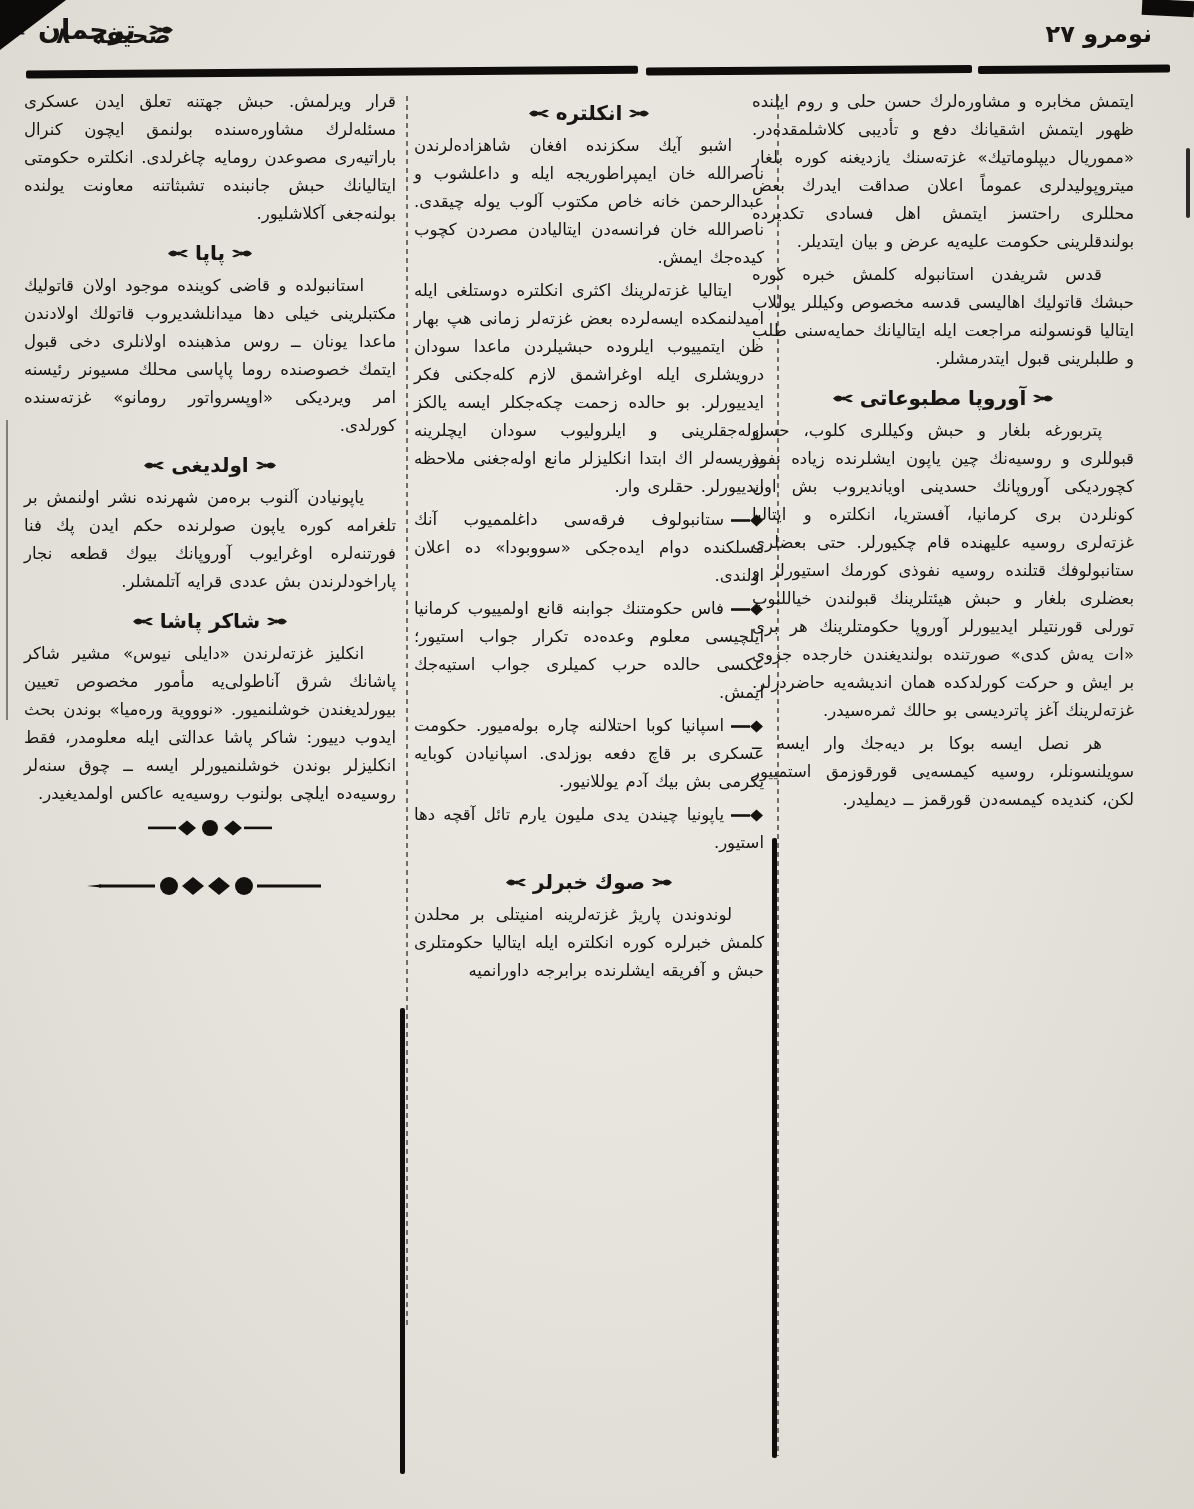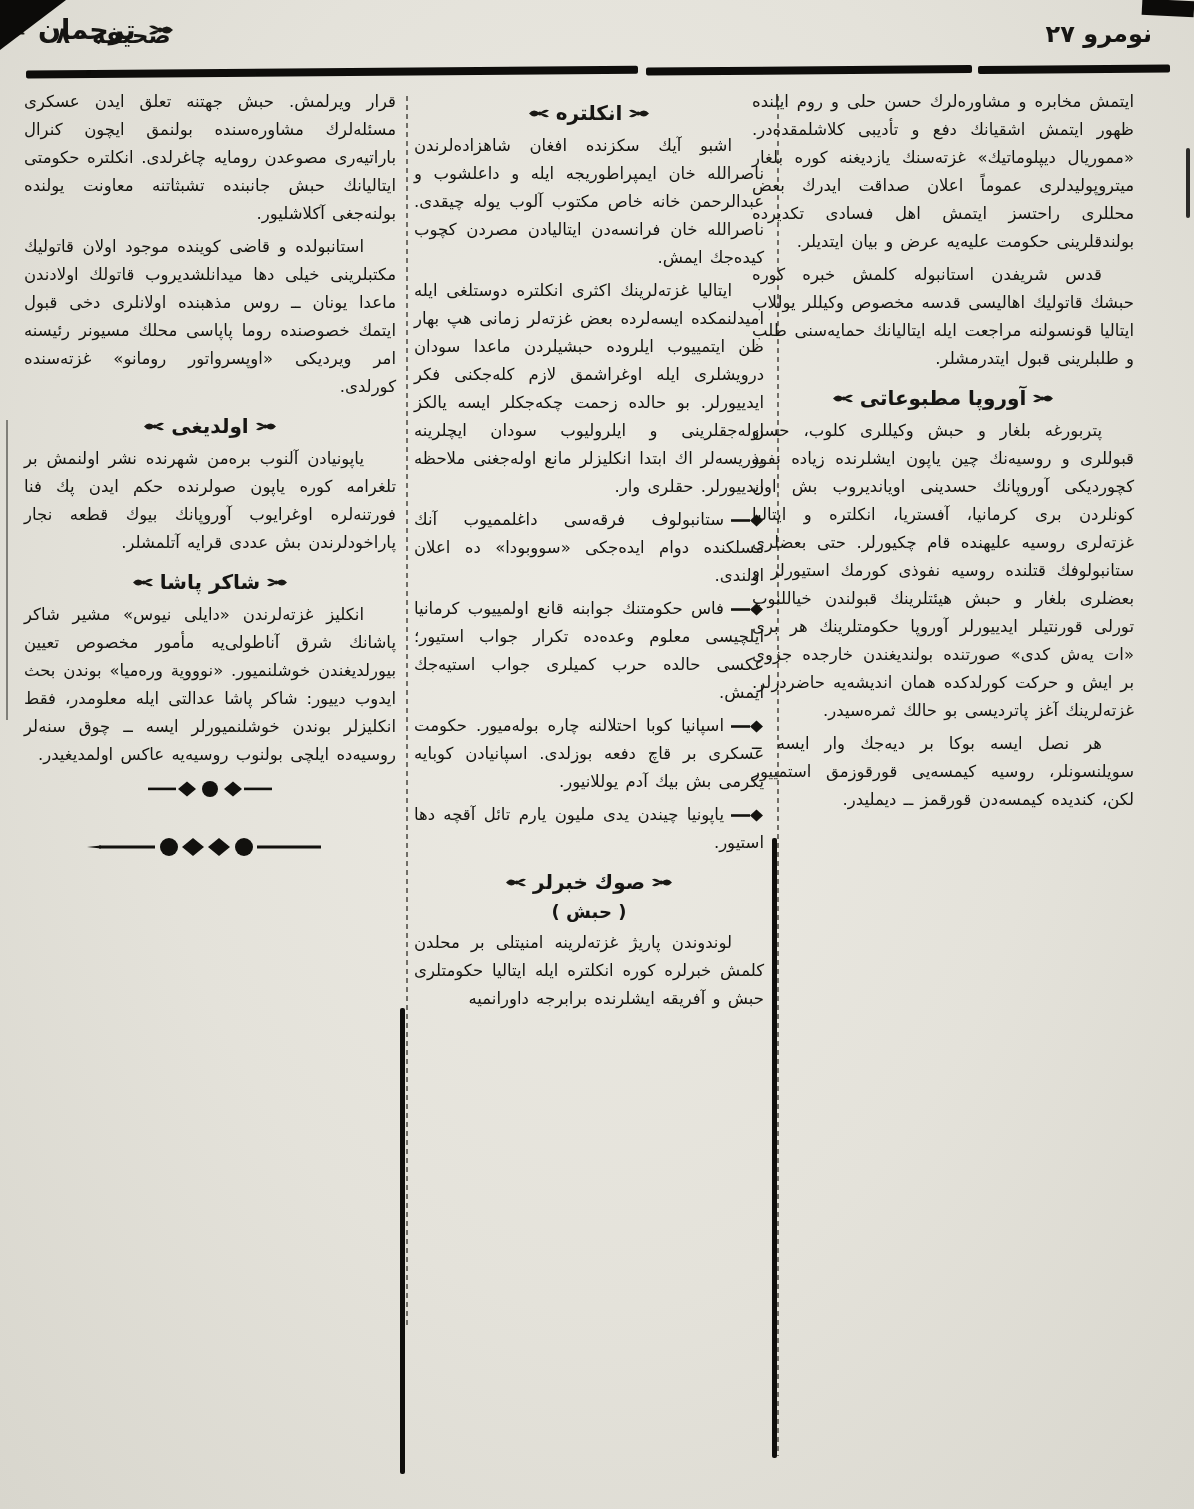--- a/index.html
+++ b/index.html
@@ -186,25 +186,43 @@
         <span class="heading-text">صوك خبرلر</span>
         <span class="fleur mirror">
           <svg width="22" height="15" viewBox="0 0 26 18">
             <path d="M25 9 Q19 2 12 9 Q19 16 25 9 Z"></path>
             <path d="M12 9 Q7 3 1 5 Q5 9 12 9 Z"></path>
             <path d="M12 9 Q7 15 1 13 Q5 9 12 9 Z"></path>
             <circle cx="12" cy="9" r="2.4"></circle>
           </svg>
         </span>
       </div>
-      <div class="subheading">( حبش )</div>
       <p class="para indent">لوندوندن پاريژ غزته‌لرينه امنيتلى بر محلدن كلمش خبرلره كوره انكلتره ايله ايتاليا حكومتلرى حبش و آفريقه ايشلرنده برابرجه داورانميه</p>
     </div>
   <div class="col col-left">
       <p class="para">قرار ويرلمش. حبش جهتنه تعلق ايدن عسكرى مسئله‌لرك مشاوره‌سنده بولنمق ايچون كنرال باراتيه‌رى مصوعدن رومايه چاغرلدى. انكلتره حكومتى ايتاليانك حبش جانبنده تشبثاتنه معاونت يولنده بولنه‌جغى آكلاشليور.</p>
+      <div class="heading">
+        <span class="fleur">
+          <svg width="22" height="15" viewBox="0 0 26 18">
+            <path d="M25 9 Q19 2 12 9 Q19 16 25 9 Z"></path>
+            <path d="M12 9 Q7 3 1 5 Q5 9 12 9 Z"></path>
+            <path d="M12 9 Q7 15 1 13 Q5 9 12 9 Z"></path>
+            <circle cx="12" cy="9" r="2.4"></circle>
+          </svg>
+        </span>
+        <span class="heading-text">پاپا</span>
+        <span class="fleur mirror">
+          <svg width="22" height="15" viewBox="0 0 26 18">
+            <path d="M25 9 Q19 2 12 9 Q19 16 25 9 Z"></path>
+            <path d="M12 9 Q7 3 1 5 Q5 9 12 9 Z"></path>
+            <path d="M12 9 Q7 15 1 13 Q5 9 12 9 Z"></path>
+            <circle cx="12" cy="9" r="2.4"></circle>
+          </svg>
+        </span>
+      </div>
       <p class="para indent">استانبولده و قاضى كوينده موجود اولان قاتوليك مكتبلرينى خيلى دها ميدانلشديروب قاتولك اولادندن ماعدا يونان ــ روس مذهبنده اولانلرى دخى قبول ايتمك خصوصنده روما پاپاسى محلك مسيونر رئيسنه امر ويرديكى «اوپسرواتور رومانو» غزته‌سنده كورلدى.</p>
       <div class="heading">
         <span class="fleur">
           <svg width="22" height="15" viewBox="0 0 26 18">
             <path d="M25 9 Q19 2 12 9 Q19 16 25 9 Z"></path>
             <path d="M12 9 Q7 3 1 5 Q5 9 12 9 Z"></path>
             <path d="M12 9 Q7 15 1 13 Q5 9 12 9 Z"></path>
             <circle cx="12" cy="9" r="2.4"></circle>
           </svg>
         </span>

